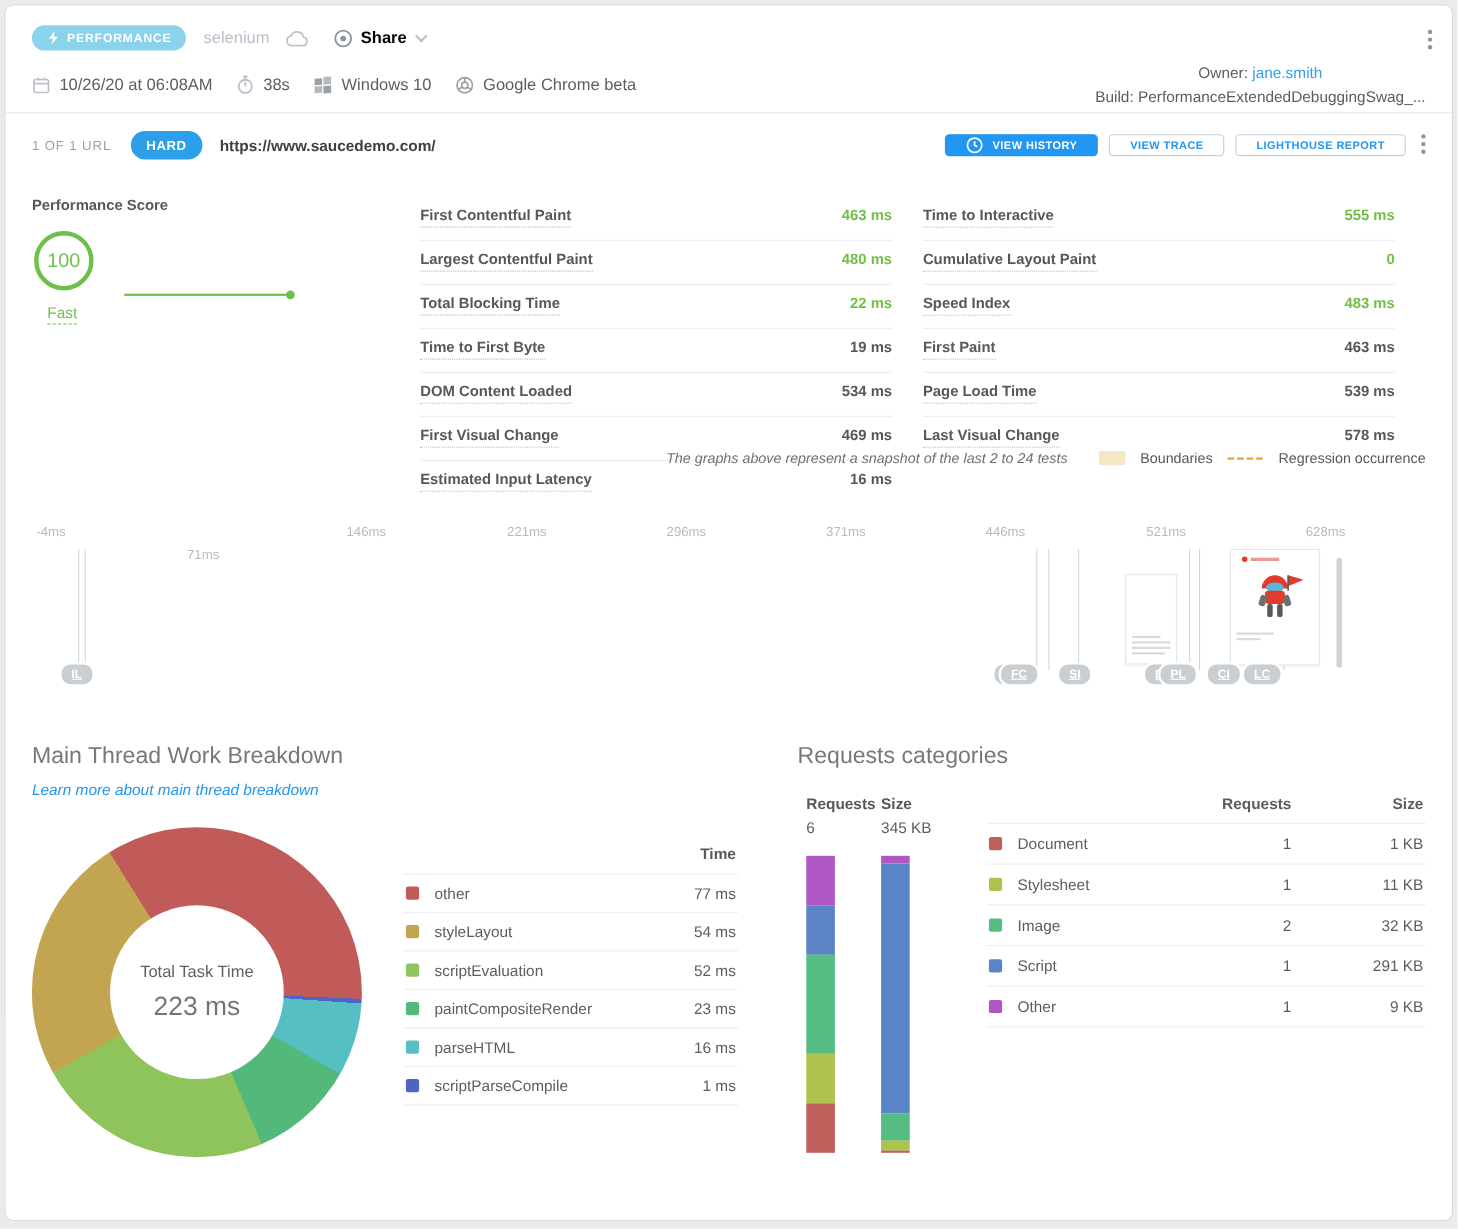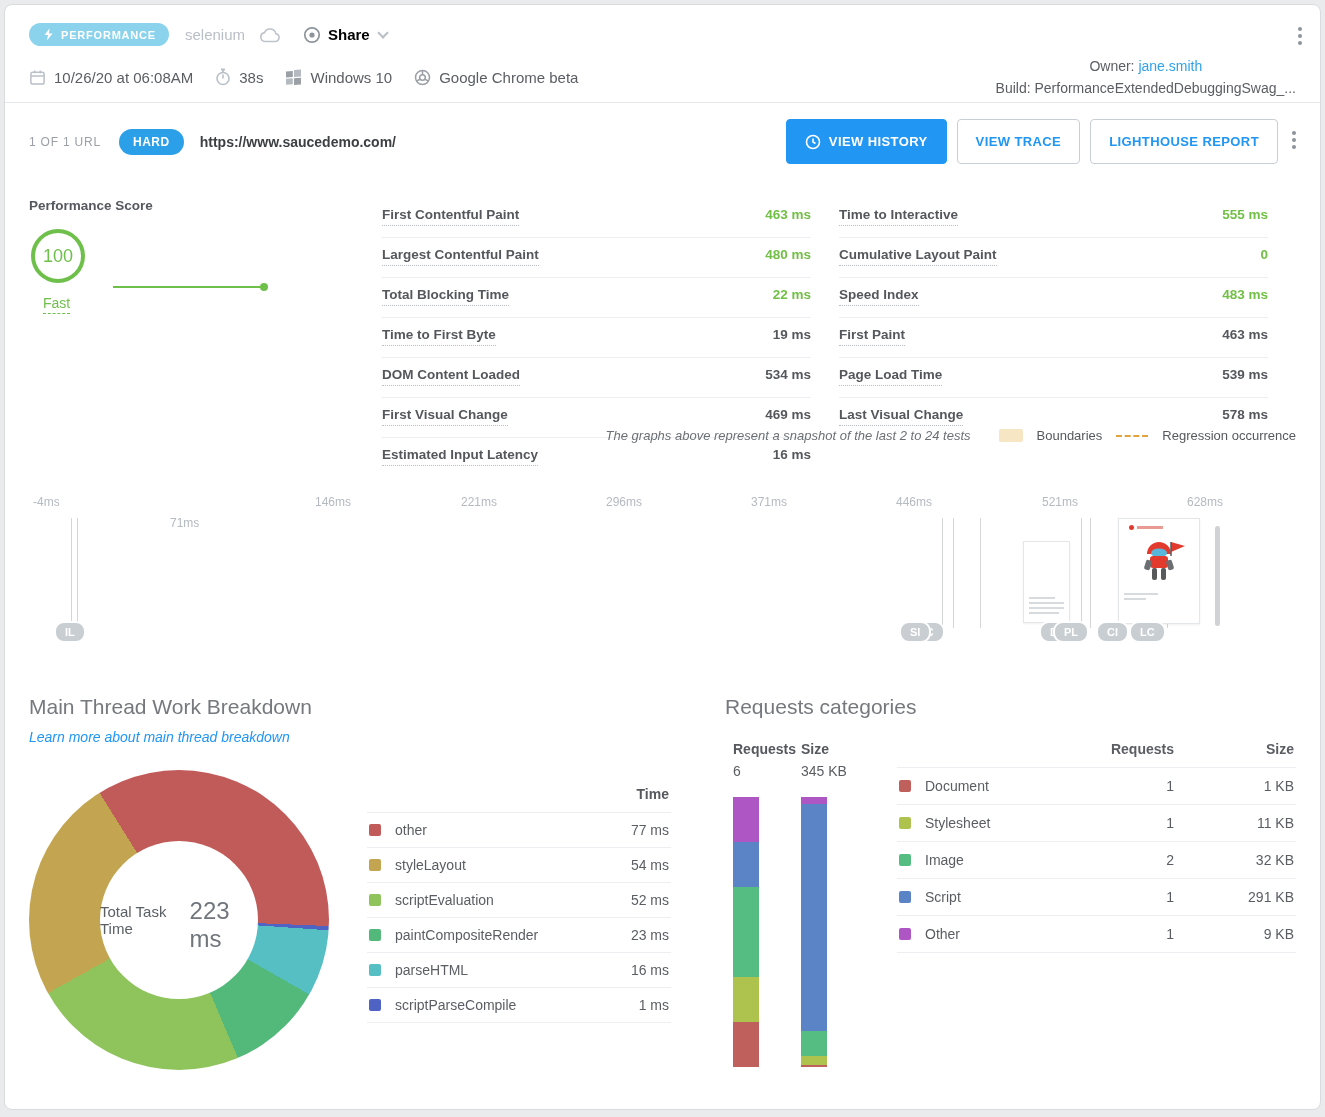--- a/index.html
+++ b/index.html
@@ -28,21 +28,21 @@
   .owner-block { position:absolute; right:24px; top:50px; text-align:center; font-size:14px; color:#5a5e63; line-height:22px; }
   .owner-link { color:#2fa2ea; cursor:pointer; }
 
   
   .url-row { display:flex; align-items:center; padding:16px 24px 14px; position:relative; }
   .url-count { color:#9aa0a6; font-size:12px; letter-spacing:.8px; }
   .hard-pill { background:#2b9fe8; color:#fff; font-size:12px; font-weight:bold; letter-spacing:.5px;
                padding:6px 14px; border-radius:15px; margin:0 16px 0 18px; }
   .url-text { color:#3c4043; font-size:14px; font-weight:bold; }
   .btns { margin-left:auto; display:flex; align-items:center; gap:10px; }
-  .btn { height:45px; border-radius:4px; font-size:13px; font-weight:bold; letter-spacing:.4px;
+  .btn { height:20px; border-radius:4px; font-size:10px; font-weight:bold; letter-spacing:.4px;
          display:flex; align-items:center; gap:8px; padding:0 18px; cursor:pointer; font-family:inherit; }
   .btn-primary { background:#2196f3; color:#fff; border:1px solid #2196f3; }
   .btn-secondary { background:#fff; color:#2196f3; border:1px solid #c9ced4; }
   .kebab.row { position:static; margin-left:4px; }
 
   
   .metrics { display:flex; padding:20px 24px 0; position:relative; }
   .score-col { width:353px; position:relative; }
   .score-title { color:#55595e; font-size:13.5px; font-weight:bold; }
   .score-circle { width:54px; height:54px; border:4px solid #6fbf4b; border-radius:50%;
@@ -74,31 +74,31 @@
   .film { position:absolute; background:#fff; border:1px solid #e4e7ea; box-shadow:0 1px 2px rgba(0,0,0,.06); }
   .film1 { left:994px; top:50px; width:47px; height:82px; }
   .film2 { left:1089px; top:27px; width:82px; height:106px; }
   .film .txt { height:2px; background:#d8dbde; margin:3px 5px 0; }
   .film1 .pad { height:52px; }
   .film2 .logo { display:flex; align-items:center; gap:3px; margin:6px 0 2px 10px; }
   .film2 .logo i { width:5px; height:5px; border-radius:50%; background:#e23b2e; }
   .film2 .logo b { width:26px; height:3px; background:#e89a93; }
   .pill { position:absolute; top:130px; height:18px; line-height:18px; background:#c9ced2; color:#fff;
           font-size:11px; font-weight:bold; border-radius:10px; padding:0 9px; border:2px solid #fff;
-          box-sizing:content-box; }
+          box-sizing:content-box;text-decoration:underline; }
 
   
   .bottom { display:flex; padding:44px 24px 0; }
   .sec-title { color:#75797d; font-size:21px; font-weight:normal; }
   .learn-link { color:#2196f3; font-size:14px; margin-top:10px; display:inline-block; cursor:pointer;font-style:italic; }
   .bt-left { width:642px; }
   .donut-wrap { display:flex; margin-top:24px; }
   .donut { width:300px; height:300px; border-radius:50%; position:relative; flex:none; }
   .donut-hole { position:absolute; left:71px; top:71px; width:158px; height:158px; background:#fff;
-                border-radius:50%; display:flex; flex-direction:row; align-items:center; justify-content:center; }
+                border-radius:50%; display:flex; flex-direction:column; align-items:center; justify-content:center; }
   .donut-hole .lbl { color:#5a6066; font-size:15px; }
   .donut-hole .val { color:#70767c; font-size:24px; margin-top:10px; }
   .legend { flex:1; margin:10px 0 0 38px; }
   .legend-head { text-align:right; color:#55595e; font-size:14px; font-weight:bold;
                  padding:6px 2px 10px; border-bottom:1px solid #eceef1; }
   .legend-row { display:flex; align-items:center; padding:9px 2px; border-bottom:1px solid #eceef1; }
   .sw { width:12px; height:12px; border-radius:2px; margin-right:14px; flex:none; }
   .legend-row .name { color:#5a5e63; font-size:14px; }
   .legend-row .val { margin-left:auto; color:#5a5e63; font-size:14px; }
 
@@ -345,21 +345,21 @@
         <path d="M52 10 L66 14 L52 20 Z" fill="#e23b2e"></path>
           <line x1="52" y1="10" x2="52" y2="24" stroke="#58595b" stroke-width="1.5"></line>
       </svg>
       <div class="txt" style="width:34px"></div><div class="txt" style="width:22px"></div>
     </div>
     <div class="tl-endbar"></div>
     <div id="tl-pills">
         <div class="pill" style="left: 25px; z-index: 2;">IL</div>
         <div class="pill" style="left: 873px; z-index: 1;">FP</div>
         <div class="pill" style="left: 879px; z-index: 2;">FC</div>
-        <div class="pill" style="left: 870px; z-index: 3;">SI</div>
+        <div class="pill" style="left: 932px; z-index: 3;">SI</div>
         <div class="pill" style="left: 1010px; z-index: 1;">DL</div>
         <div class="pill" style="left: 1024px; z-index: 2;">PL</div>
         <div class="pill" style="left: 1067px; z-index: 2;">CI</div>
         <div class="pill" style="left: 1100px; z-index: 2;">LC</div>
       </div>
   </div>
 
   <div class="bottom">
     <div class="bt-left">
       <h2 class="sec-title">Main Thread Work Breakdown</h2>

